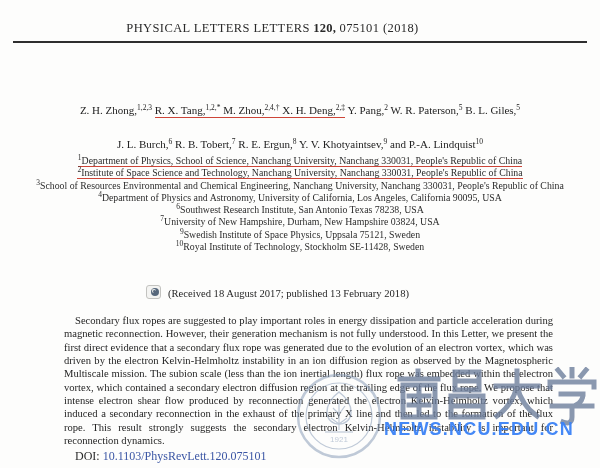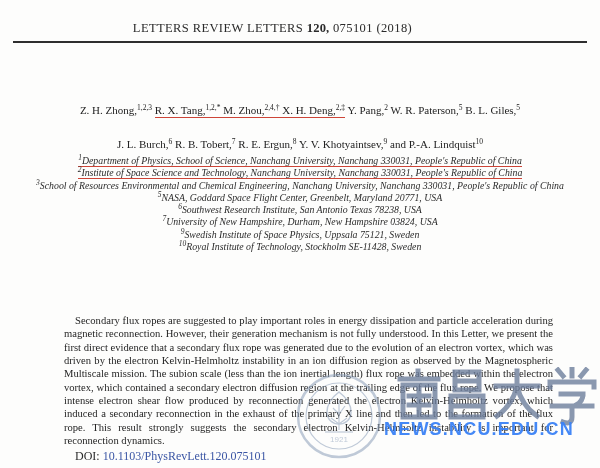--- a/index.html
+++ b/index.html
@@ -34,21 +34,21 @@
     font-size:11px; color:#222; white-space:nowrap;
   }
   .authors-1 { top:104px; }
   .authors-2 { top:138px; }
   sup { font-size:7.5px; line-height:0; vertical-align:4px; }
 
   .ru { border-bottom:1.6px solid #cd4437; padding-bottom:0.5px; }
 
   .affiliations {
     position:absolute; top:155px; left:0; width:600px;
-    text-align:center; font-style:italic; font-size:9.8px; line-height:12.3px;
+    text-align:center; font-size:9.8px; line-height:12.3px;
     color:#2b2b2b;
   }
   .aff { white-space:nowrap; }
   .aff .u { border-bottom:1.5px solid #cd4437; padding-bottom:0px; }
 
   .received-line {
     position:absolute; top:285px; left:0; right:45px; text-align:center;
     font-size:10.6px; color:#262626;
   }
   .cm-badge {
@@ -86,21 +86,21 @@
     font-size:18px; letter-spacing:1.2px; color:#3b82f6; opacity:.95;
     white-space:nowrap;
   }
 </style>
 </head>
 <body>
 
 <div class="page">
 
   <div class="journal-header">
-    <span>LETTERS REVIEW LETTERS</span>
+    <span>PHYSICAL LETTERS LETTERS</span>
     <b>120,</b>
     <span>075101 (2018)</span>
   </div>
   <hr class="header-rule">
 
 
   <div class="authors-line authors-1">
     <span class="au"><span>Z. H. Zhong,</span><sup>1,2,3</sup></span>
     <span class="au ru"><span>R. X. Tang,</span><sup>1,2,*</sup></span><span class="ru"> </span><span class="au ru"><span>M. Zhou,</span><sup>2,4,†</sup></span><span class="ru"> </span><span class="au ru"><span>X. H. Deng,</span><sup>2,‡</sup></span>
     <span class="au"><span>Y. Pang,</span><sup>2</sup></span>
@@ -113,27 +113,30 @@
     <span class="au"><span>R. B. Tobert,</span><sup>7</sup></span>
     <span class="au"><span>R. E. Ergun,</span><sup>8</sup></span>
     <span class="au"><span>Y. V. Khotyaintsev,</span><sup>9</sup></span>
     <span class="au"><span>and P.-A. Lindquist</span><sup>10</sup></span>
   </div>
 
   <div class="affiliations">
     <div class="aff"><span class="u"><sup>1</sup><span>Department of Physics, School of Science, Nanchang University, Nanchang 330031, People's Republic of China</span></span></div>
     <div class="aff"><span class="u"><sup>2</sup><span>Institute of Space Science and Technology, Nanchang University, Nanchang 330031, People's Republic of China</span></span></div>
     <div class="aff"><sup>3</sup><span>School of Resources Environmental and Chemical Engineering, Nanchang University, Nanchang 330031, People's Republic of China</span></div>
-    <div class="aff"><sup>5</sup><span>NASA, Goddard Space Flight Center, Greenbelt, Maryland 20771, USA</span></div>
+    <div class="aff"><sup>4</sup><span>Department of Physics and Astronomy, University of California, Los Angeles, California 90095, USA</span></div>
     <div class="aff"><sup>6</sup><span>Southwest Research Institute, San Antonio Texas 78238, USA</span></div>
     <div class="aff"><sup>7</sup><span>University of New Hampshire, Durham, New Hampshire 03824, USA</span></div>
     <div class="aff"><sup>9</sup><span>Swedish Institute of Space Physics, Uppsala 75121, Sweden</span></div>
     <div class="aff"><sup>10</sup><span>Royal Institute of Technology, Stockholm SE-11428, Sweden</span></div>
   </div>
 
+  <div class="received-line">
+    <span class="cm-badge"><span class="cm-dot"></span></span><span>(Received 18 August 2017; published 13 February 2018)</span>
+  </div>
 
   <p class="abstract-text">Secondary flux ropes are suggested to play important roles in energy dissipation and particle acceleration during magnetic reconnection. However, their generation mechanism is not fully understood. In this Letter, we present the first direct evidence that a secondary flux rope was generated due to the evolution of an electron vortex, which was driven by the electron Kelvin-Helmholtz instability in an ion diffusion region as observed by the Magnetospheric Multiscale mission. The subion scale (less than the ion inertial length) flux rope was embedded within the electron vortex, which contained a secondary electron diffusion region at the trailing edge of the flux rope. We propose that intense electron shear flow produced by reconnection generated the electron Kelvin-Helmholtz vortex, which induced a secondary reconnection in the exhaust of the primary X line and then led to the formation of the flux rope. This result strongly suggests the secondary electron Kelvin-Helmholtz instability is important for reconnection dynamics.</p>
 
   <div class="doi-line">
     <span>DOI:</span>
     <a href="#" class="doi-link">10.1103/PhysRevLett.120.075101</a>
   </div>
 
   <svg class="wm wm-seal" viewBox="0 0 88 88">
     <circle cx="44" cy="44" r="41" fill="none" stroke="#8da0ba" stroke-width="2.5"></circle>

